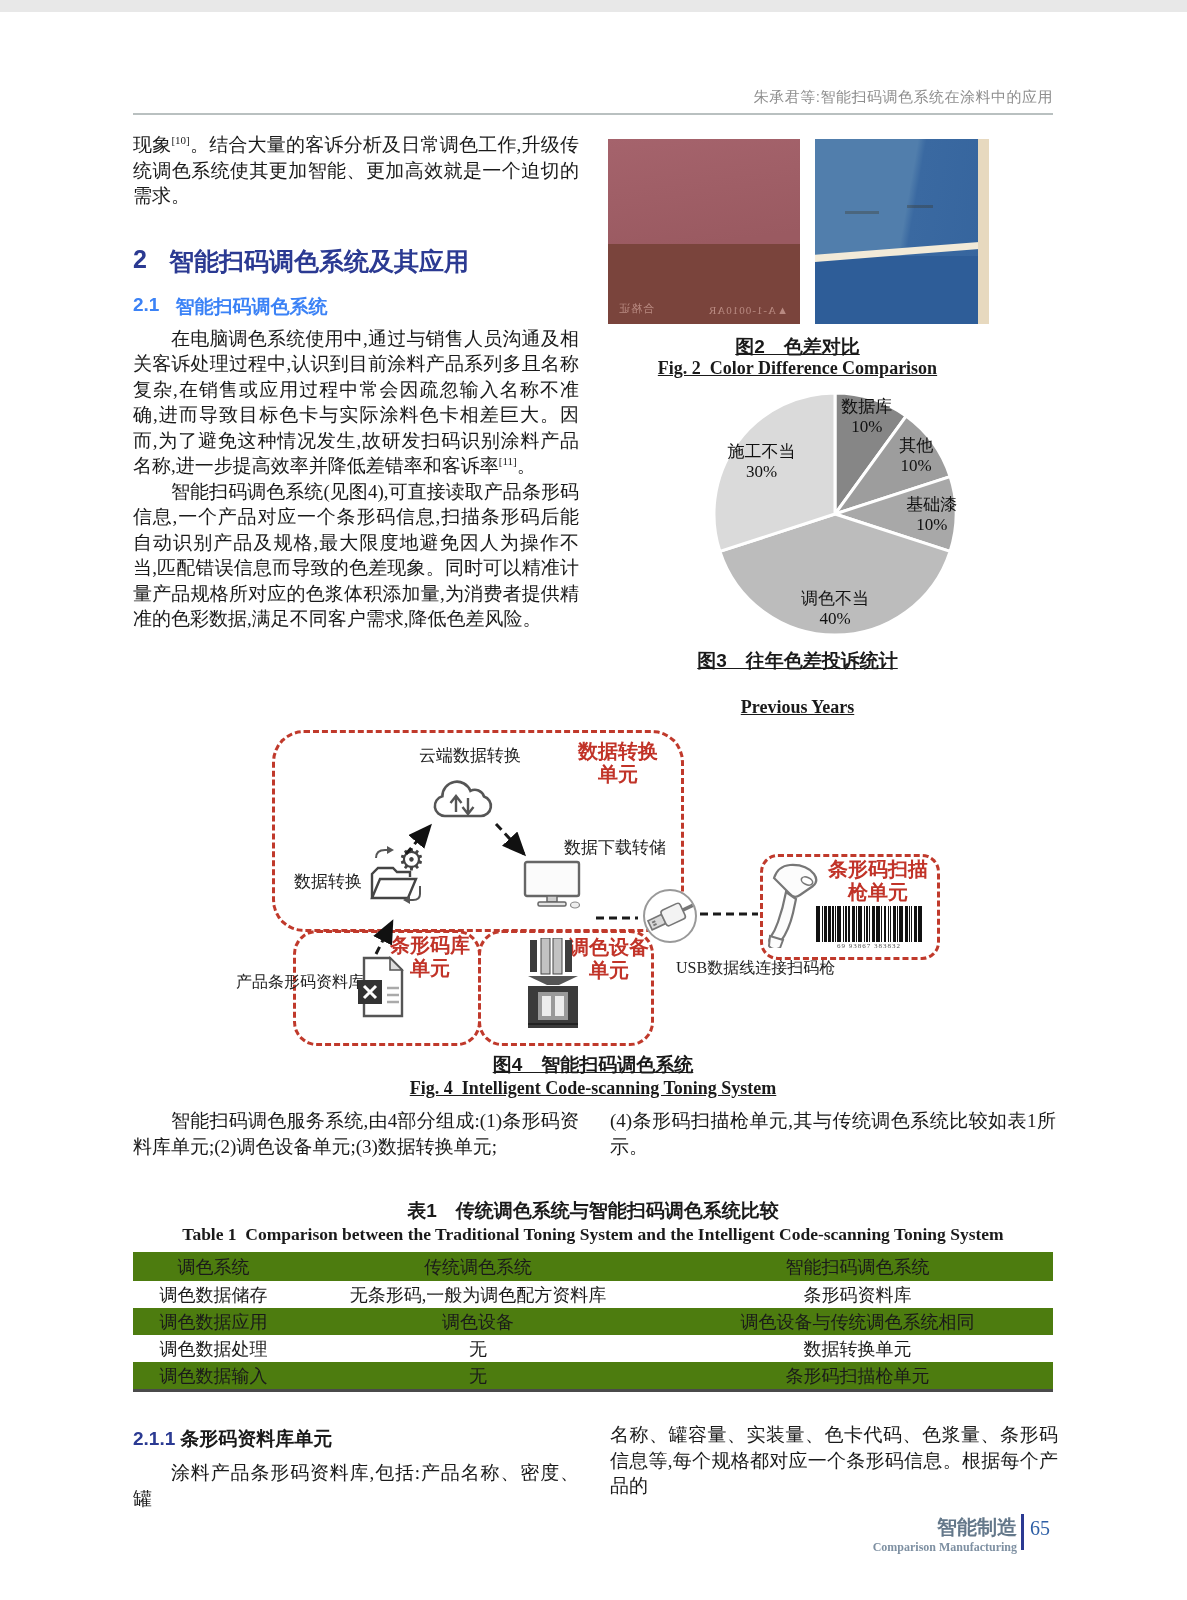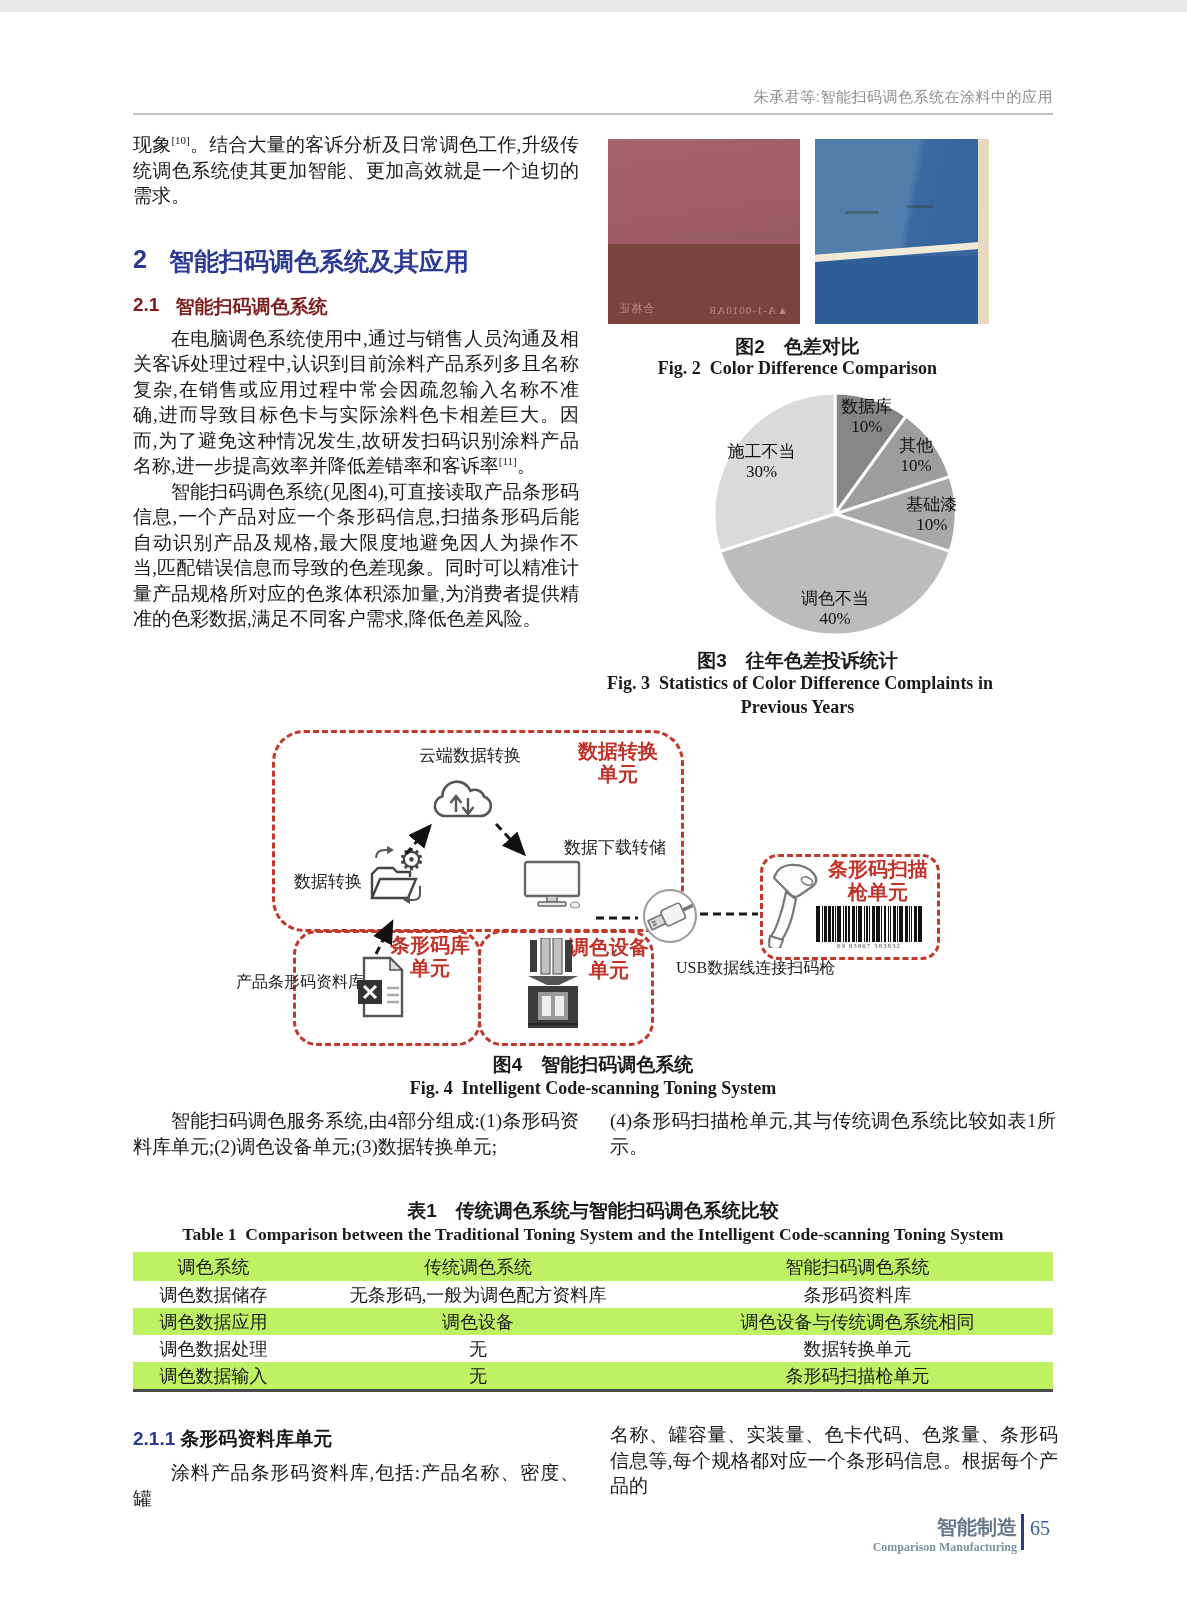--- a/index.html
+++ b/index.html
@@ -1,33 +1,33 @@
 <!DOCTYPE html>
 <html><head>
 <meta charset="utf-8">
 <style>
   html,body{margin:0;padding:0;background:#e8e8e8;}
   .page{position:relative;width:1187px;height:1600px;background:#ffffff;margin:12px auto;
         font-family:"Liberation Serif",serif;color:#1a1a1a;overflow:hidden;}
-  .abs{position:absolute;}
+  .abs{position:absolute;text-decoration:underline;}
   .pre{white-space:pre-wrap;}
 
   
   .running-header{position:absolute;right:134px;top:76px;font-size:15px;color:#8e8e8e;
                   font-family:"Liberation Sans",sans-serif;letter-spacing:.5px;}
   .header-rule{position:absolute;left:133px;top:101px;width:920px;height:2px;background:#b9c0c0;}
 
   
   .left-col{position:absolute;left:133px;top:120px;width:446px;}
   .body-text{margin:0;font-size:19px;line-height:25.5px;text-align:justify;text-indent:2em;}
   .no-indent{text-indent:0;}
   sup{font-size:11px;line-height:0;}
   .sec2{margin:36px 0 0;color:#2b3a92;font-family:"Liberation Sans",sans-serif;
         font-size:25px;font-weight:bold;display:flex;gap:22px;}
-  .sec21{margin:16px 0 6px;color:#7f1d1d;font-family:"Liberation Sans",sans-serif;
+  .sec21{margin:16px 0 6px;color:#3b82f6;font-family:"Liberation Sans",sans-serif;
          font-size:19px;font-weight:bold;display:flex;gap:16px;}
 
   
   .photo{position:absolute;top:127px;height:185px;overflow:hidden;}
   .photo-left{left:608px;width:192px;}
   .photo-right{left:815px;width:174px;}
   .pl-top{position:absolute;left:0;top:0;width:100%;height:57%;
           background:linear-gradient(172deg,#a5636c 0%,#9a5a61 90%);}
   .pl-bottom{position:absolute;left:0;top:57%;width:100%;height:43%;background:#7a443c;}
   .card-stamp,.card-code{position:absolute;bottom:8px;font-size:11px;color:rgba(235,195,185,.55);
@@ -69,21 +69,21 @@
 
   
   .tbl-title-cn{position:absolute;left:133px;top:1186px;width:920px;text-align:center;
        font-family:"Liberation Sans",sans-serif;font-weight:bold;font-size:19px;}
   .tbl-title-en{position:absolute;left:133px;top:1212px;width:920px;text-align:center;
        font-weight:bold;font-size:17.5px;}
   #cmp-table{position:absolute;left:133px;top:1240px;width:920px;border-collapse:collapse;
        font-size:18px;border-bottom:3px solid #4a4a4a;}
   #cmp-table td,#cmp-table th{text-align:center;font-weight:normal;padding:0;height:27px;}
   #cmp-table th{height:29px;}
-  .row-purple{background:#bef264;}
+  .row-purple{background:#4d7c0f;}
 
   
   .sec211{position:absolute;left:133px;top:1414px;display:flex;gap:5px;
           font-family:"Liberation Sans",sans-serif;font-weight:bold;font-size:19px;align-items:center;}
   .sec211 .num{color:#2b3a92;}
   .sec211-left{position:absolute;left:133px;top:1448px;width:446px;}
   .sec211-right{position:absolute;left:610px;top:1410px;width:448px;}
 
   
   .footer-cn{position:absolute;right:170px;top:1502px;font-family:"Liberation Sans",sans-serif;
@@ -138,21 +138,20 @@
       <path d="M132,130 L203.1,32.1 A121,121 0 0 1 247.1,92.6 Z" fill="#9d9d9d" stroke="#fff" stroke-width="3"></path>
       <text class="pie-label" text-anchor="middle"><tspan x="213.2" y="67.0">其他</tspan><tspan x="213.2" y="87.0">10%</tspan></text>
       <path d="M132,130 L247.1,92.6 A121,121 0 0 1 247.1,167.4 Z" fill="#a8a8a8" stroke="#fff" stroke-width="3"></path>
       <text class="pie-label" text-anchor="middle"><tspan x="228.8" y="126.0">基础漆</tspan><tspan x="228.8" y="146.0">10%</tspan></text>
       <path d="M132,130 L247.1,167.4 A121,121 0 0 1 16.9,167.4 Z" fill="#bcbcbc" stroke="#fff" stroke-width="3"></path>
       <text class="pie-label" text-anchor="middle"><tspan x="132.0" y="220.4">调色不当</tspan><tspan x="132.0" y="240.4">40%</tspan></text>
       <path d="M132,130 L16.9,167.4 A121,121 0 0 1 132.0,9.0 Z" fill="#dadada" stroke="#fff" stroke-width="3"></path>
       <text class="pie-label" text-anchor="middle"><tspan x="58.6" y="72.7">施工不当</tspan><tspan x="58.6" y="92.7">30%</tspan></text>
     </svg>
   <div class="abs cap-cn" style="left:605px;top:636px;width:385px;">图3　往年色差投诉统计</div>
-  <div class="abs cap-en pre" style="left:590px;top:661px;width:420px;">Fig. 3  Statistics of Color Difference Complaints in</div>
   <div class="abs cap-en" style="left:605px;top:685px;width:385px;">Previous Years</div>
 
   <div class="diagram">
     <div class="dash-box" style="left:42px;top:6px;width:406px;height:196px;border-radius:32px;"></div>
     <div class="dash-box" style="left:63px;top:206px;width:182px;height:110px;border-radius:24px;"></div>
     <div class="dash-box" style="left:248px;top:206px;width:170px;height:110px;border-radius:24px;"></div>
     <div class="dash-box" style="left:530px;top:130px;width:174px;height:100px;border-radius:18px;"></div>
 
     <div class="dg-label" style="left:160px;top:20px;width:160px;">云端数据转换</div>
     <div class="red-label" style="left:342px;top:16px;width:92px;">数据转换单元</div>

